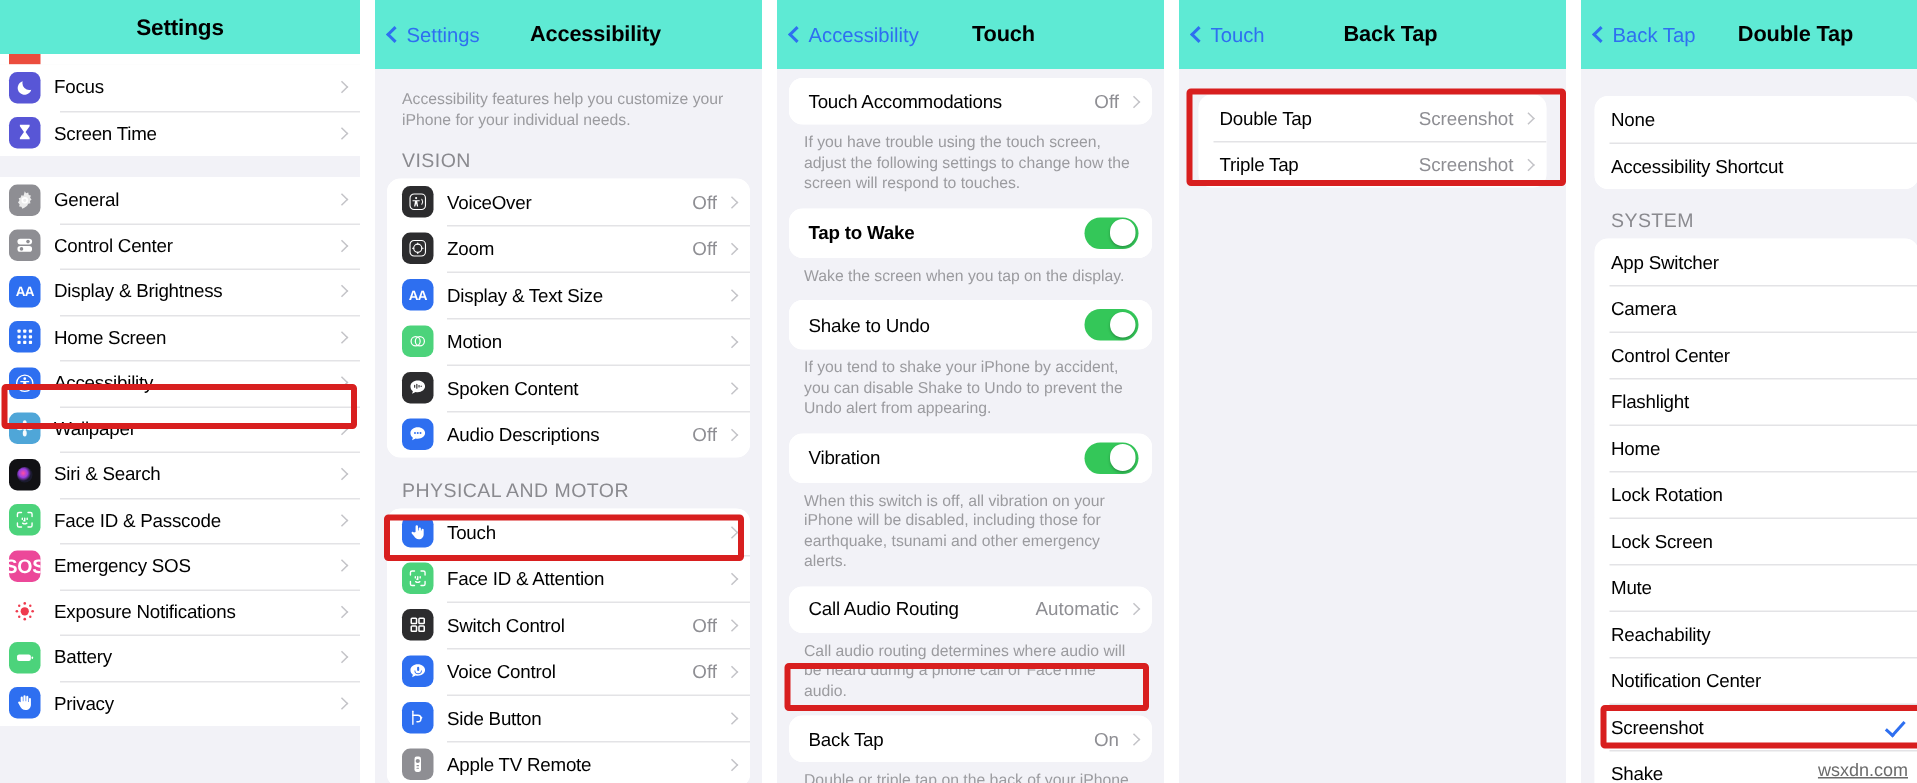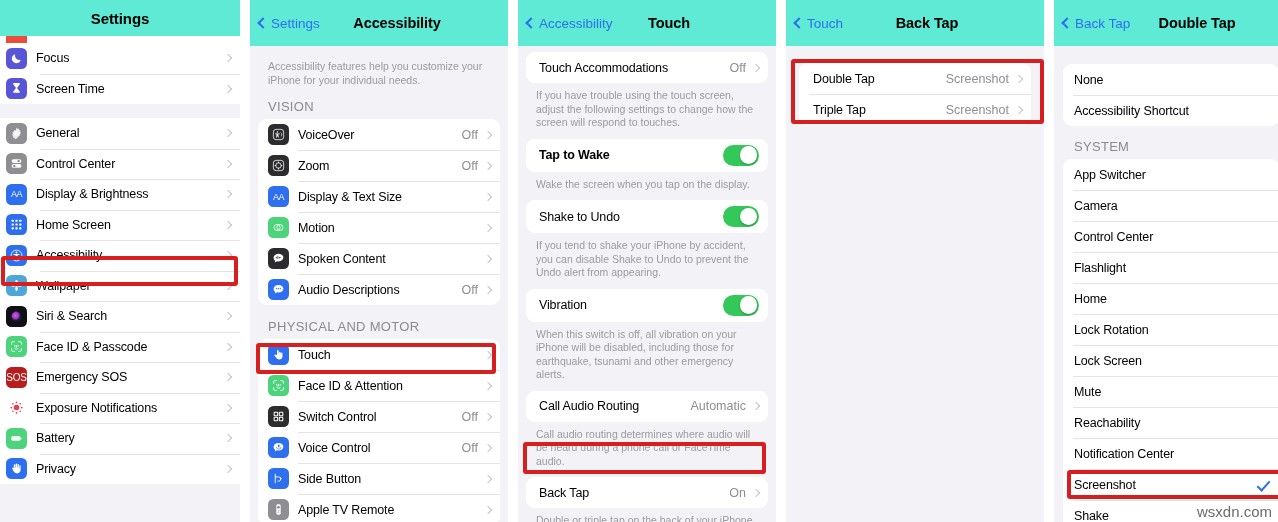--- a/index.html
+++ b/index.html
@@ -110,21 +110,21 @@
   .ico {
     width: 21px; height: 21px;
     border-radius: 5.5px;
     flex: none;
     margin-right: 9px;
     display: flex;
     align-items: center;
     justify-content: center;
     color: #fff;
     font-size: 10px;
-    font-weight: normal;
+    font-weight: bold;
     overflow: hidden;
     position: relative;
   }
   .row-label {
     font-size: 12.5px;
     color: #000;
     flex: 1;
     white-space: nowrap;
     letter-spacing: -0.15px;
   }
@@ -198,24 +198,25 @@
     position: absolute;
     border: 4px solid #d81f1f;
     border-radius: 3px;
     pointer-events: none;
     z-index: 40;
   }
 
   .watermark {
     position: absolute;
     right: 6px; bottom: 2px;
-    font-size: 15px;
+    font-size: 12px;
     color: #6b6b6b;
     z-index: 60;
     font-family: "Liberation Sans", sans-serif;
+    text-decoration: underline;
   }
 
   .partial-top {
     height: 7px;
     overflow: hidden;
     background: #fff;
     display: flex;
     align-items: flex-end;
     padding-left: 6px;
   }
@@ -363,21 +364,21 @@
                   <path d="M3 8V5a2 2 0 0 1 2-2h3M16 3h3a2 2 0 0 1 2 2v3M21 16v3a2 2 0 0 1-2 2h-3M8 21H5a2 2 0 0 1-2-2v-3"></path>
                   <path d="M9 10v1.6M15 10v1.6M12 10v3.2h-1.1M9.4 16.2c1.6 1.1 3.6 1.1 5.2 0"></path>
                 </g>
               </svg>
           </div>
           <div class="row-label">Face ID &amp; Passcode</div>
           <div class="chev"></div>
         </div>
 
         <div class="row">
-          <div class="ico" style="background:#b91c1c;font-size:10px;letter-spacing:-.2px;">SOS</div>
+          <div class="ico" style="background:#ec4899;font-size:13px;letter-spacing:-.2px;">SOS</div>
           <div class="row-label">Emergency SOS</div>
           <div class="chev"></div>
         </div>
 
         <div class="row">
           <div class="ico" style="background:#ffffff;">
             <svg class="g-svg" viewBox="0 0 24 24">
                 <circle cx="12" cy="12" r="4.4" fill="#ef3b4e"></circle>
                 <g fill="#ef3b4e">
                   <circle cx="12" cy="3.6" r="1.4"></circle>

